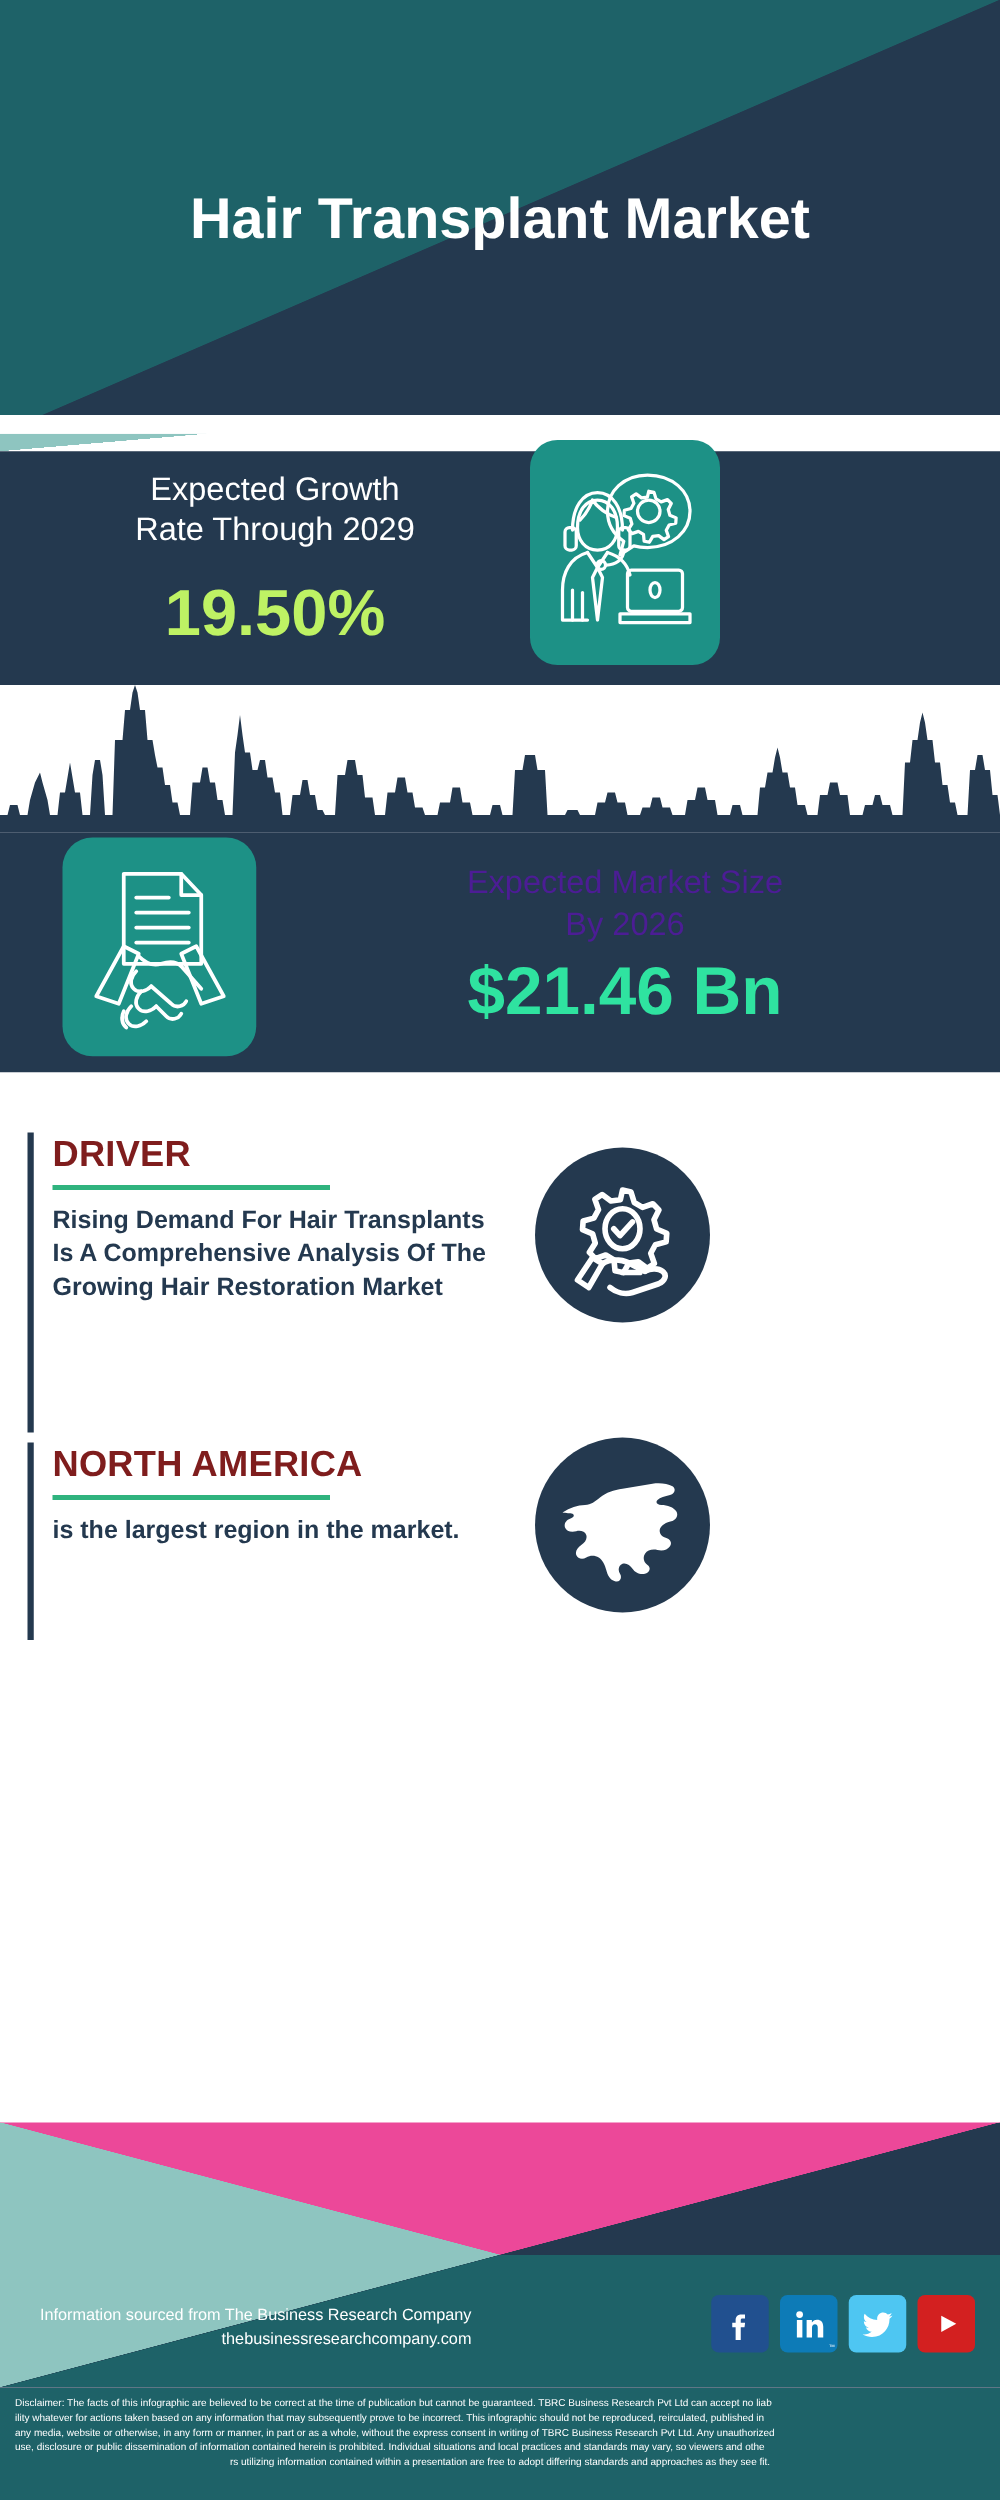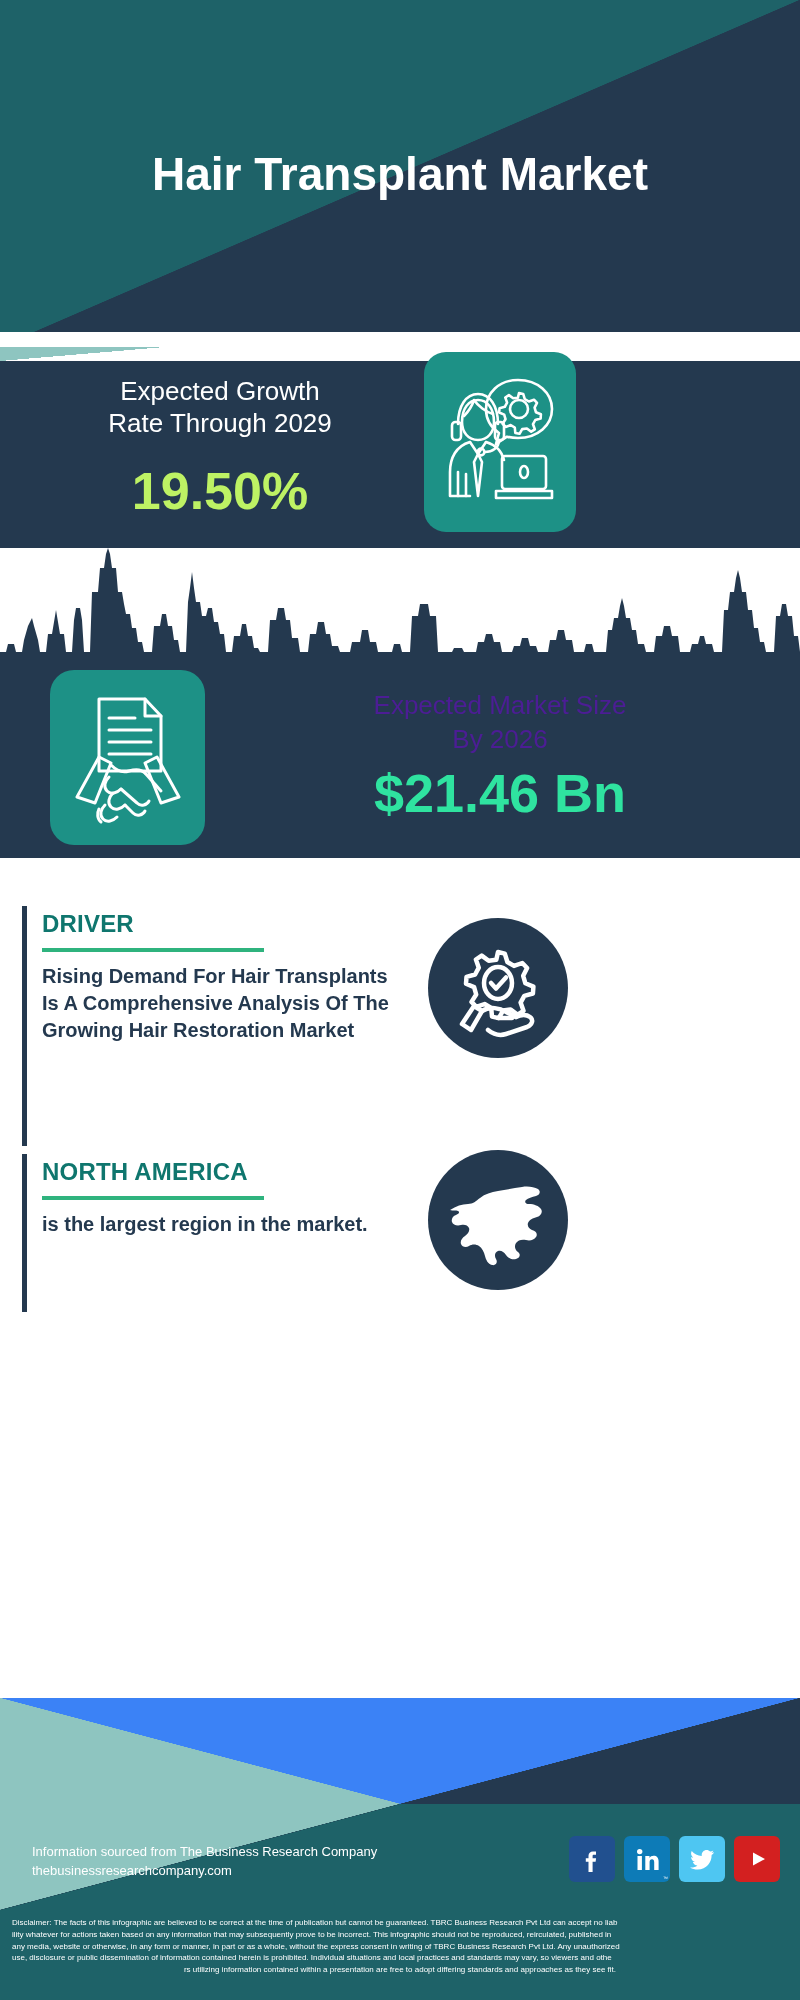--- a/index.html
+++ b/index.html
@@ -57,29 +57,29 @@
     position:absolute;left:230px;top:762px;width:540px;text-align:center;
     color:#2fe3a0;font-size:54px;font-weight:bold;line-height:62px;
   }
 
   
   .content{position:absolute;left:0;top:858px;width:800px;height:840px;background:#ffffff;}
 
   .block{position:absolute;}
   .block .bar{position:absolute;left:0;top:0;width:5px;background:#24394f;}
   .block .inner{position:absolute;left:20px;top:0;width:360px;}
-  .block h2{margin:0;color:#0f766e;font-size:24px;font-weight:bold;letter-spacing:.2px;line-height:36px;}
+  .block h2{margin:0;color:#7f1d1d;font-size:29px;font-weight:bold;letter-spacing:.2px;line-height:36px;}
   .block .rule{margin-top:6px;width:222px;height:4px;background:#2fb37e;}
   .block p{margin:11px 0 0 0;color:#24394f;font-size:20px;font-weight:bold;line-height:27px;}
   .block.region p{font-weight:bold;font-size:20px;}
 
   .circle-icon{position:absolute;width:140px;height:140px;border-radius:50%;background:#24394f;display:flex;align-items:center;justify-content:center;}
 
   
-  .footer{position:absolute;left:0;top:1698px;width:800px;height:212px;background:#3b82f6;overflow:hidden;}
+  .footer{position:absolute;left:0;top:1698px;width:800px;height:212px;background:#ec4899;overflow:hidden;text-align:right;}
   .f-dark{
     position:absolute;left:0;top:0;width:800px;height:212px;
     background:linear-gradient(to bottom right, rgba(0,0,0,0) 49.9%, #24394f 50%);
   }
   .f-light{
     position:absolute;left:0;top:0;width:800px;height:212px;
     background:linear-gradient(to bottom left, rgba(0,0,0,0) 49.9%, #8ec5c0 50%);
   }
   .f-teal{
     position:absolute;left:0;top:106px;width:800px;height:106px;background:#1e6268;

